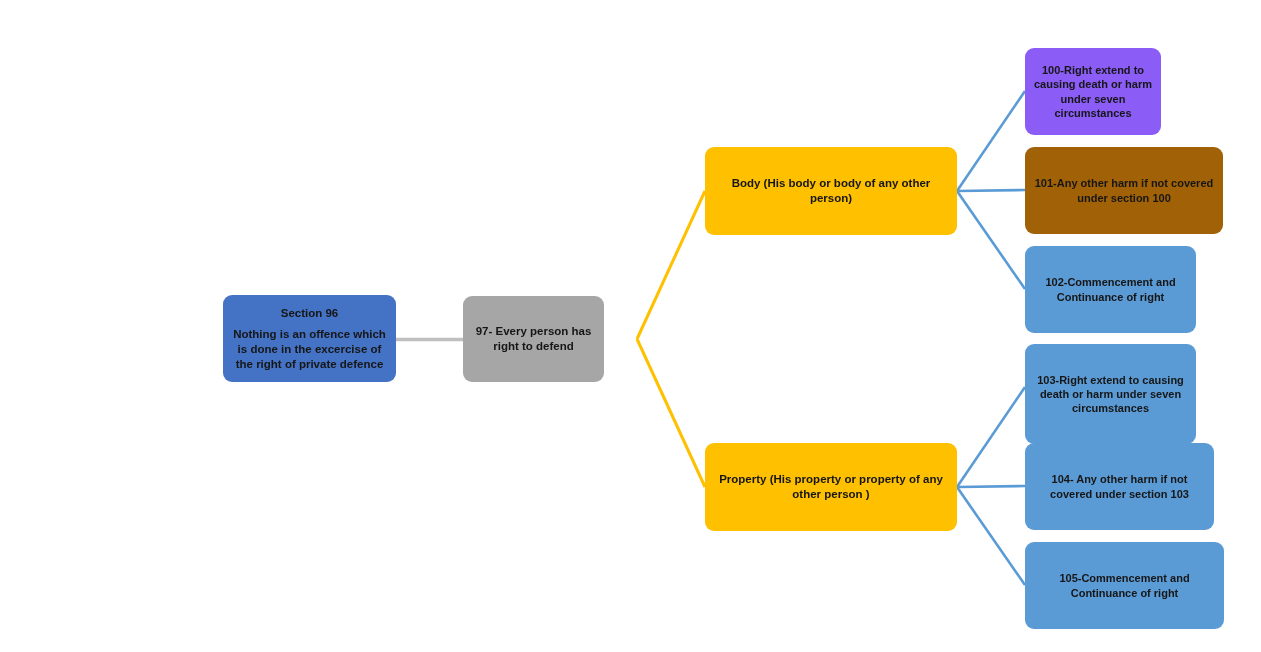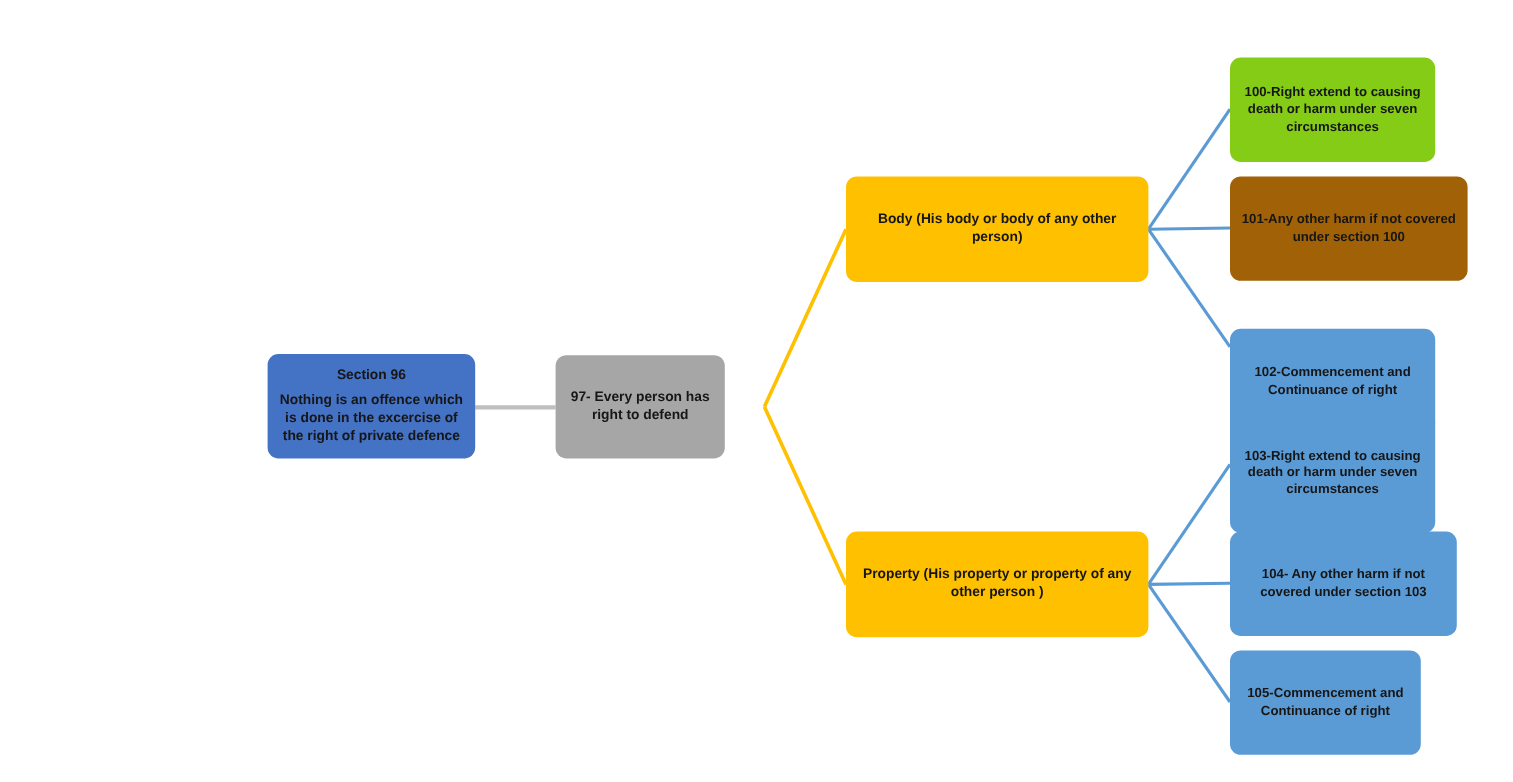--- a/index.html
+++ b/index.html
@@ -85,37 +85,37 @@
   </div>
 
   <div class="node node-yellow" style="left:705px; top:147px; width:252px; height:88px; background:#FFC000;">
     <div>Body (His body or body of any other person)</div>
   </div>
 
   <div class="node node-yellow" style="left:705px; top:443px; width:252px; height:88px; background:#FFC000;">
     <div>Property (His property or property of any other person )</div>
   </div>
 
-  <div class="node node-leaf" style="left:1025px; top:48px; width:171px; height:87px; background:#84cc16;">
+  <div class="node node-leaf" style="left:1025px; top:48px; width:136px; height:87px; background:#8b5cf6;">
     <div>100-Right extend to causing death or harm under seven circumstances</div>
   </div>
 
   <div class="node node-leaf" style="left:1025px; top:147px; width:198px; height:87px; background:#a16207;align-items:flex-end;">
     <div>101-Any other harm if not covered under section 100</div>
   </div>
 
-  <div class="node node-leaf" style="left:1025px; top:246px; width:171px; height:87px; background:#5B9BD5;margin-top:28px;">
+  <div class="node node-leaf" style="left:1025px; top:246px; width:171px; height:87px; background:#5B9BD5;">
     <div>102-Commencement and Continuance of right</div>
   </div>
 
   <div class="node node-leaf" style="left:1025px; top:344px; width:171px; height:100px; background:#5B9BD5;">
     <div>103-Right extend to causing death or harm under seven circumstances</div>
   </div>
 
   <div class="node node-leaf" style="left:1025px; top:443px; width:189px; height:87px; background:#5B9BD5;">
     <div>104- Any other harm if not covered under section 103</div>
   </div>
 
-  <div class="node node-leaf" style="left:1025px; top:542px; width:159px; height:87px; background:#5B9BD5;">
+  <div class="node node-leaf" style="left:1025px; top:542px; width:199px; height:87px; background:#5B9BD5;">
     <div>105-Commencement and Continuance of right</div>
   </div>
 
 </div>
 
 </body></html>

